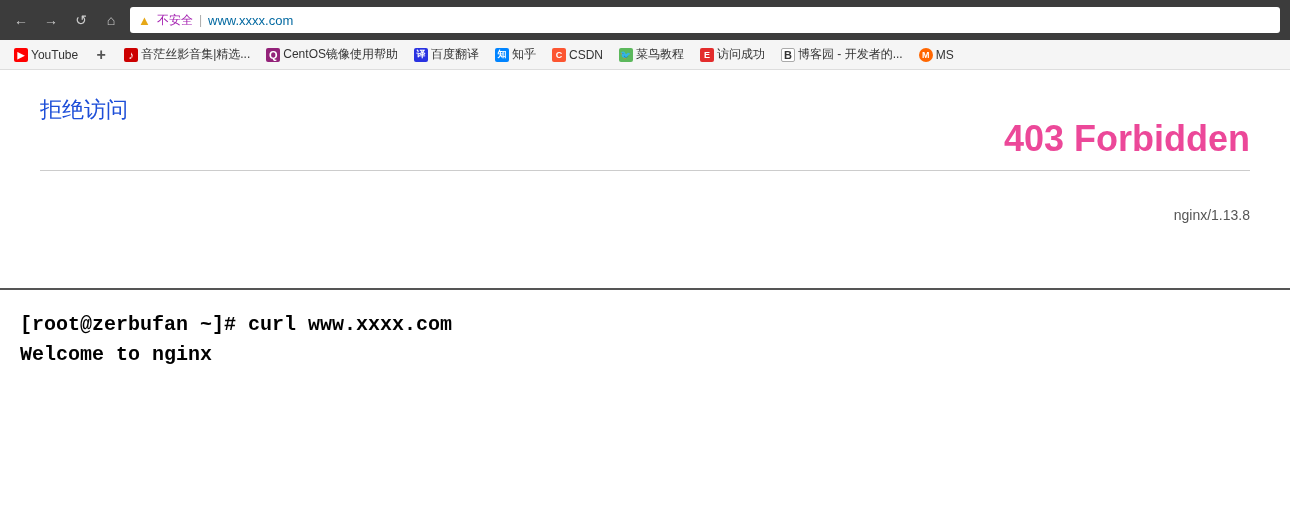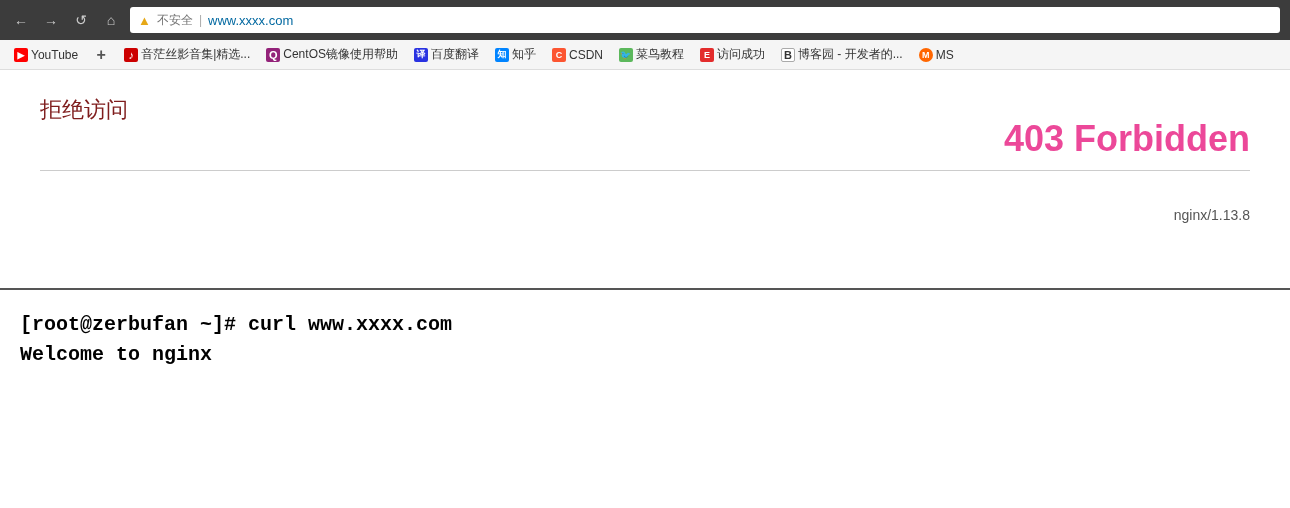--- a/index.html
+++ b/index.html
@@ -42,21 +42,21 @@
       font-size: 13px;
       color: #333;
     }
 
     .warning-icon {
       color: #e6a817;
       font-size: 13px;
     }
 
     .not-secure {
-      color: #737373;
+      color: #a21caf;
       font-size: 12px;
     }
 
     .separator {
       color: #aaa;
       font-size: 12px;
     }
 
     .url-text {
       color: #0369a1;
@@ -113,21 +113,21 @@
     }
 
     .error-header {
       display: flex;
       align-items: flex-start;
       justify-content: space-between;
       margin-bottom: 10px;
     }
 
     .rejected-text {
-      color: #7f1d1d;
+      color: #1d4ed8;
       font-size: 22px;
       font-weight: normal;
       padding-top: 5px;
       text-align: right;
     }
 
     .forbidden-title {
       font-size: 36px;
       font-weight: bold;
       color: #ec4899;

